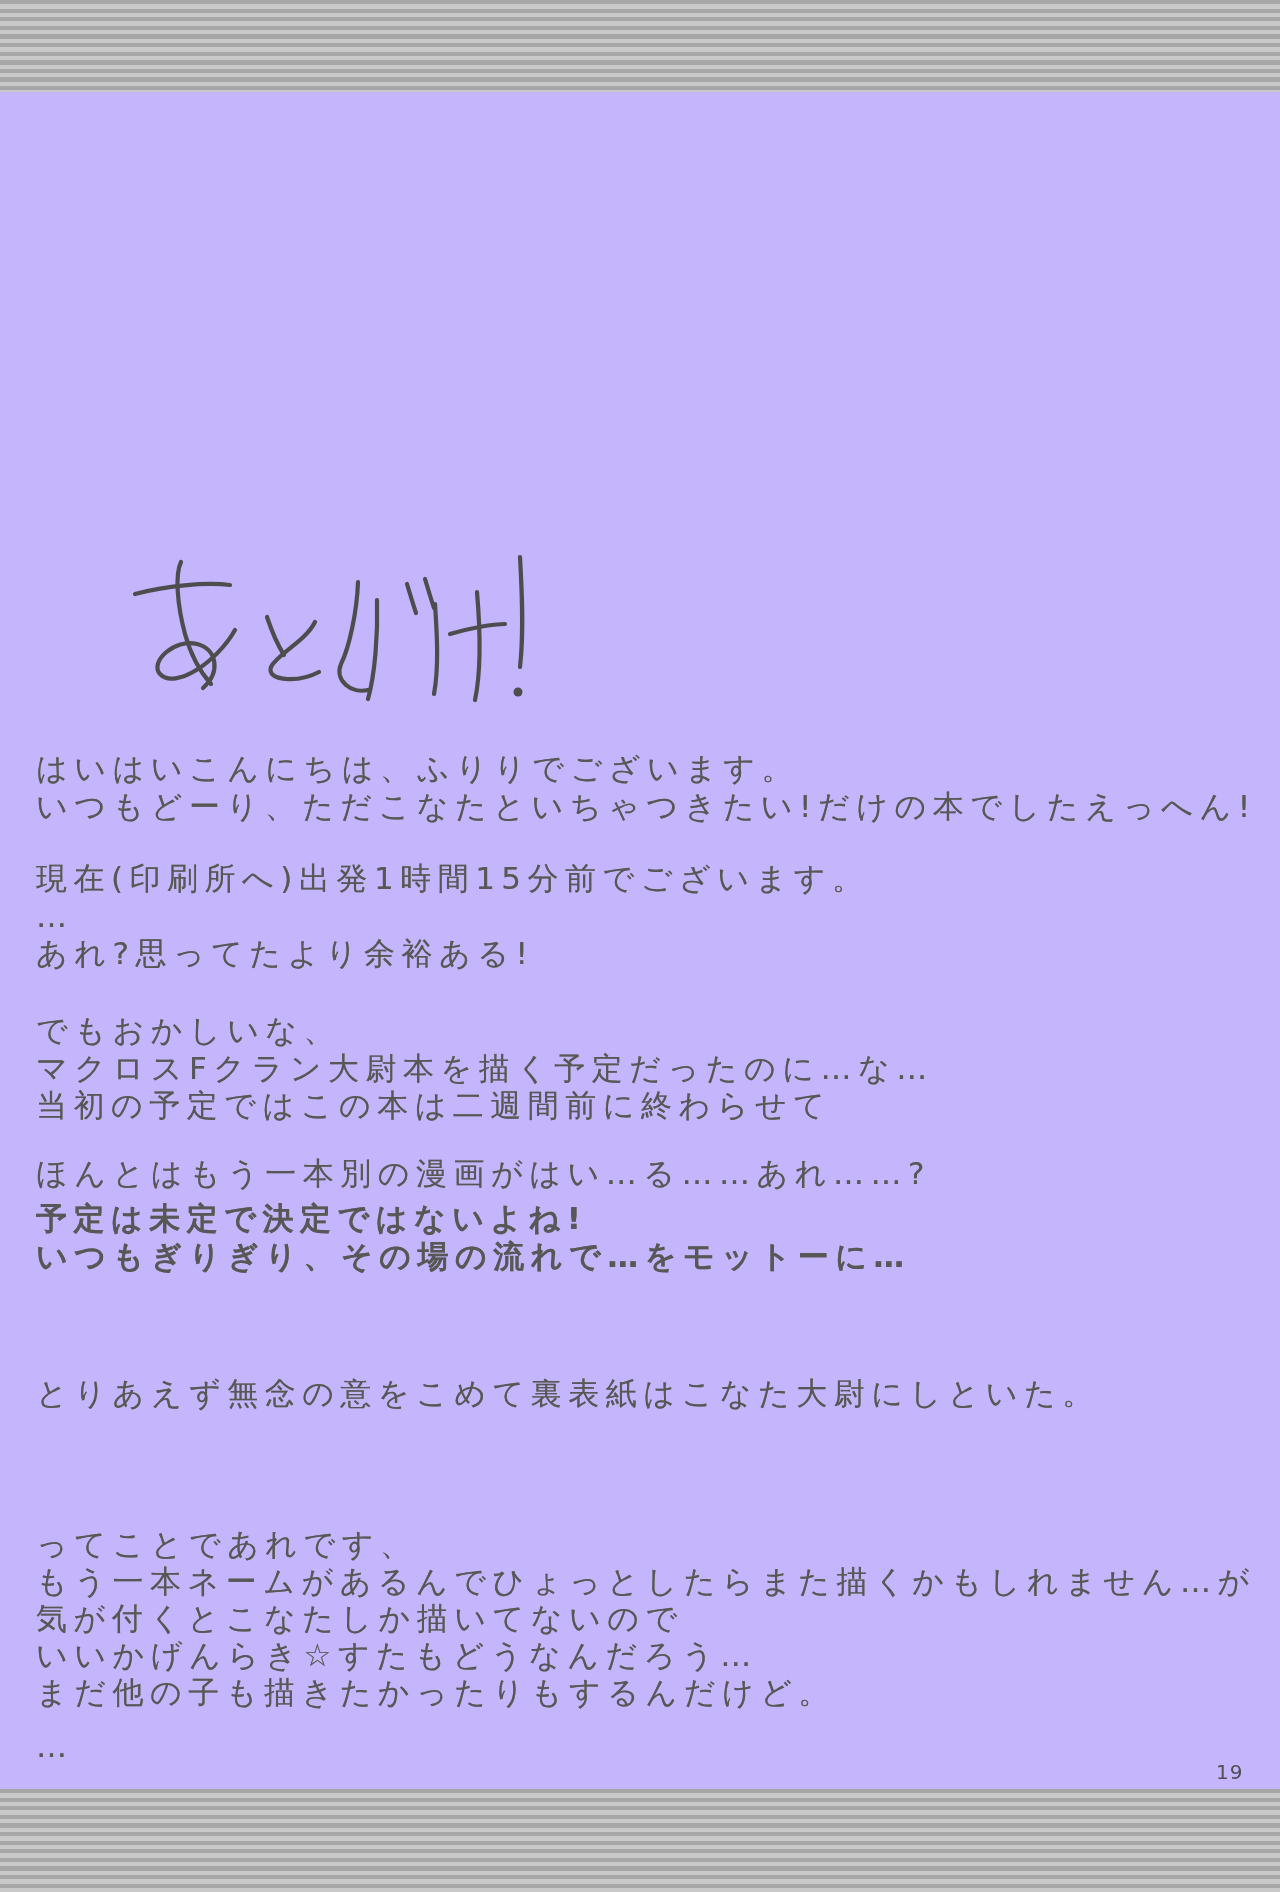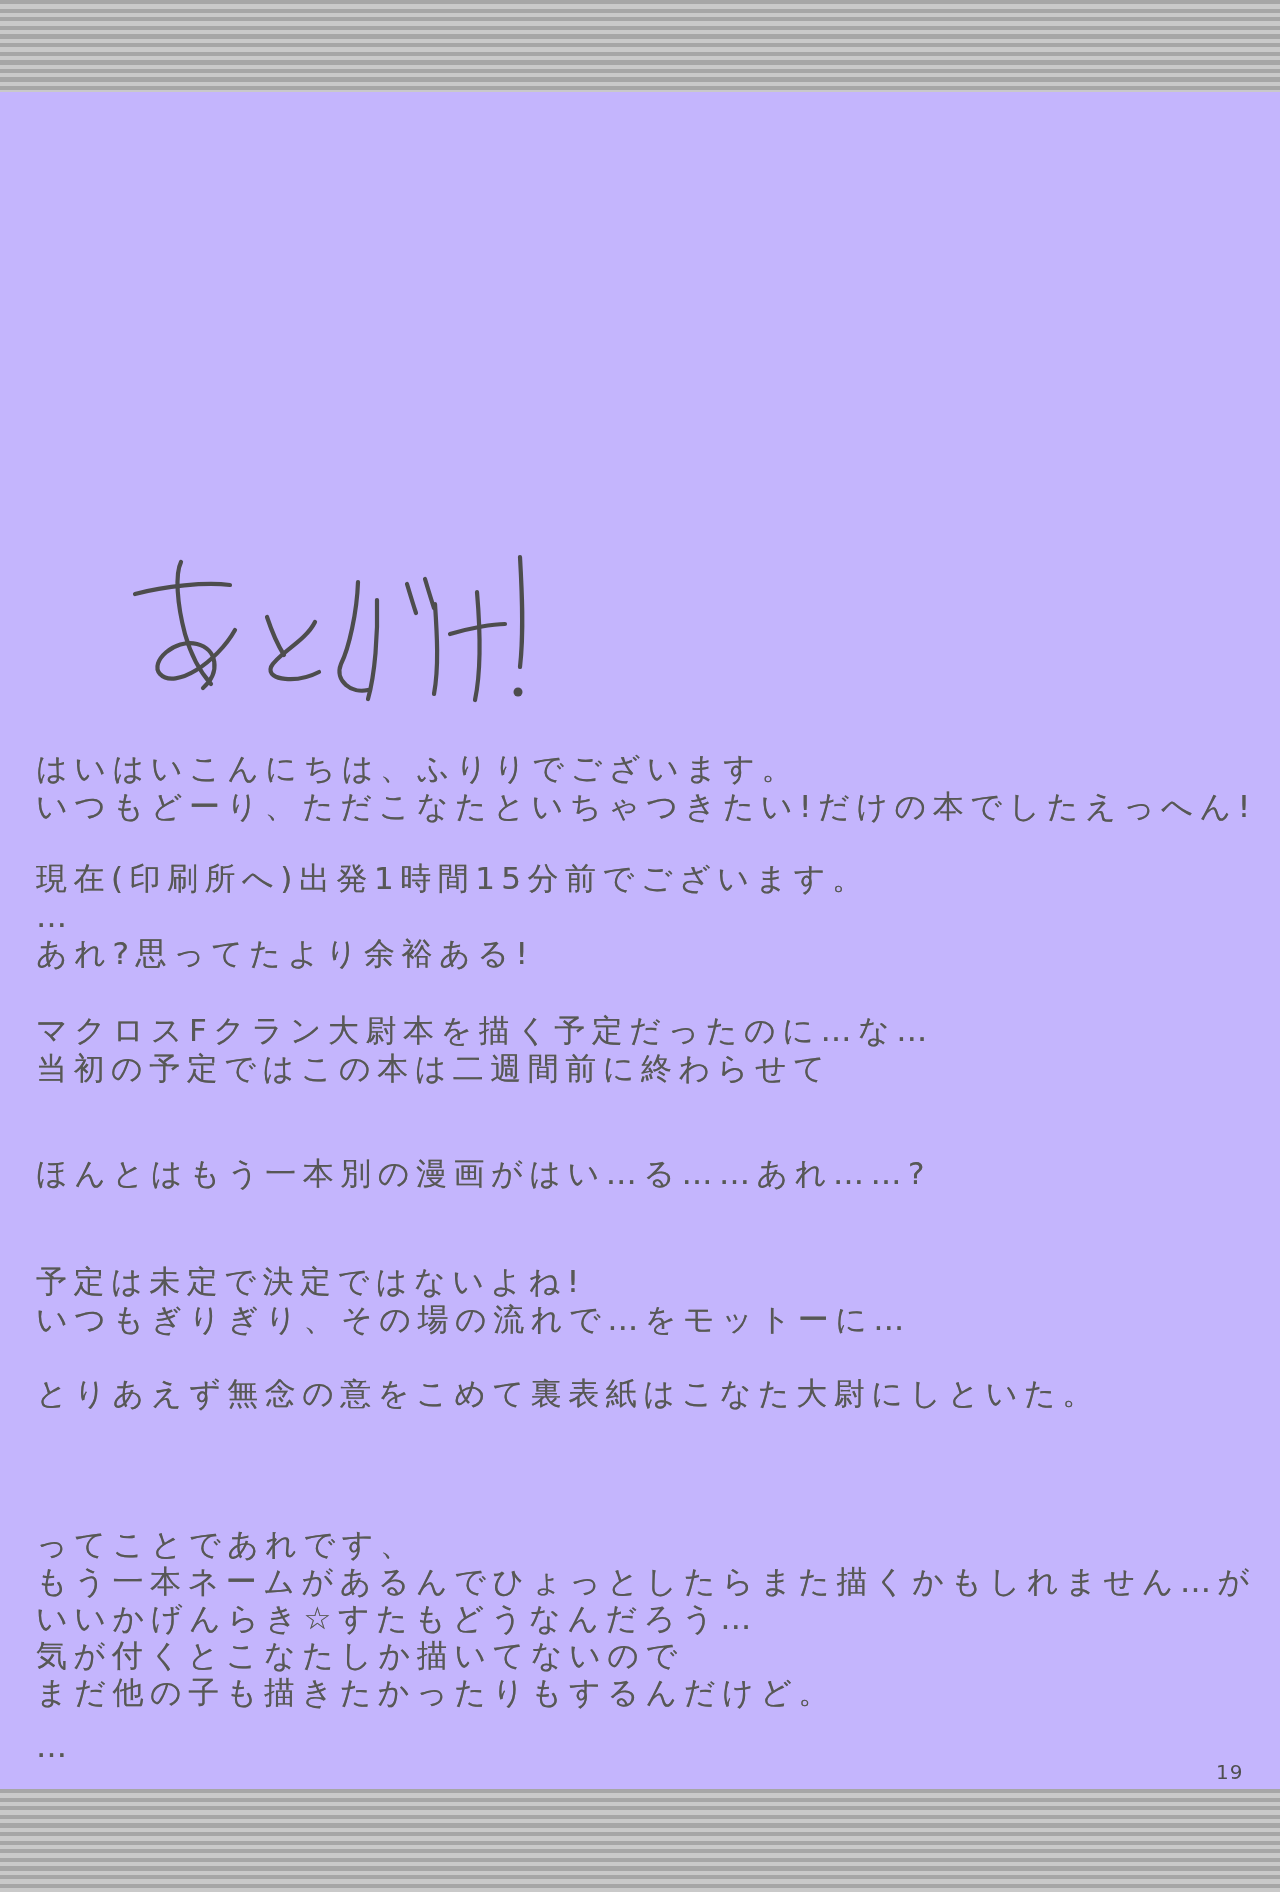--- a/index.html
+++ b/index.html
@@ -41,21 +41,21 @@
     font-size: 31px;
     letter-spacing: 6.5px;
     line-height: 37.5px;
     white-space: nowrap;
     text-shadow: 0 0 0.5px #8a8a8a;
   }
   .p1 { top: 750px; }
   .p2 { top: 860px; }
   .p3 { top: 1012px; }
   .p4 { top: 1155px; }
-  .p5 { top: 1263px; }
+  .p5 { top: 1200px; font-weight: bold; }
   .p6 { top: 1375px; font-family: Liberation Serif, serif; }
   .p7 { top: 1526px; line-height: 37px; }
   .p8 { top: 1728px; }
 
   .page-number {
     position: absolute;
     left: 1216px;
     top: 1760px;
     color: #4f4f4f;
     font-size: 20px;
@@ -101,42 +101,43 @@
     <div>いつもどーり、ただこなたといちゃつきたい!だけの本でしたえっへん!</div>
   </div>
 
   <div class="para p2">
     <div>現在(印刷所へ)出発1時間15分前でございます。</div>
     <div>…</div>
     <div>あれ?思ってたより余裕ある!</div>
   </div>
 
   <div class="para p3">
+    <div>でもおかしいな、</div>
     <div>マクロスFクラン大尉本を描く予定だったのに…な…</div>
     <div>当初の予定ではこの本は二週間前に終わらせて</div>
   </div>
 
   <div class="para p4">
     <div>ほんとはもう一本別の漫画がはい…る……あれ……?</div>
   </div>
 
   <div class="para p5">
     <div>予定は未定で決定ではないよね!</div>
     <div>いつもぎりぎり、その場の流れで…をモットーに…</div>
   </div>
 
   <div class="para p6">
     <div>とりあえず無念の意をこめて裏表紙はこなた大尉にしといた。</div>
   </div>
 
   <div class="para p7">
     <div>ってことであれです、</div>
     <div>もう一本ネームがあるんでひょっとしたらまた描くかもしれません…が</div>
+    <div>気が付くとこなたしか描いてないので</div>
     <div>いいかげんらき☆すたもどうなんだろう…</div>
-    <div>気が付くとこなたしか描いてないので</div>
     <div>まだ他の子も描きたかったりもするんだけど。</div>
   </div>
 
   <div class="para p8">
     <div>…</div>
   </div>
 
   <div class="page-number">19</div>
 
   <div class="stripe-band bottom"></div>

